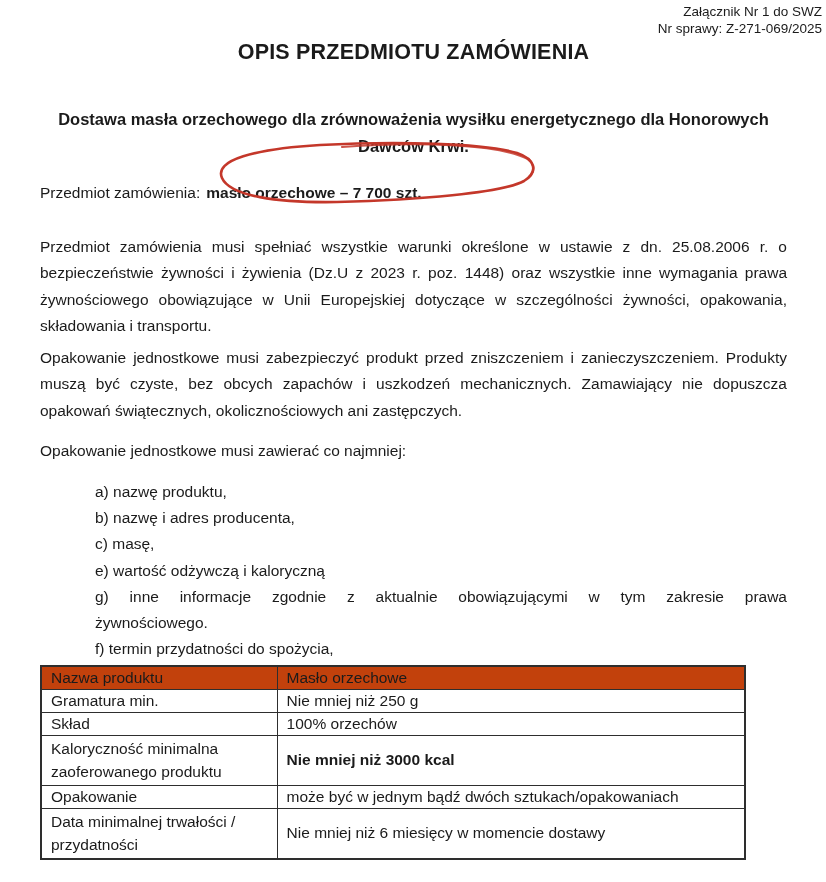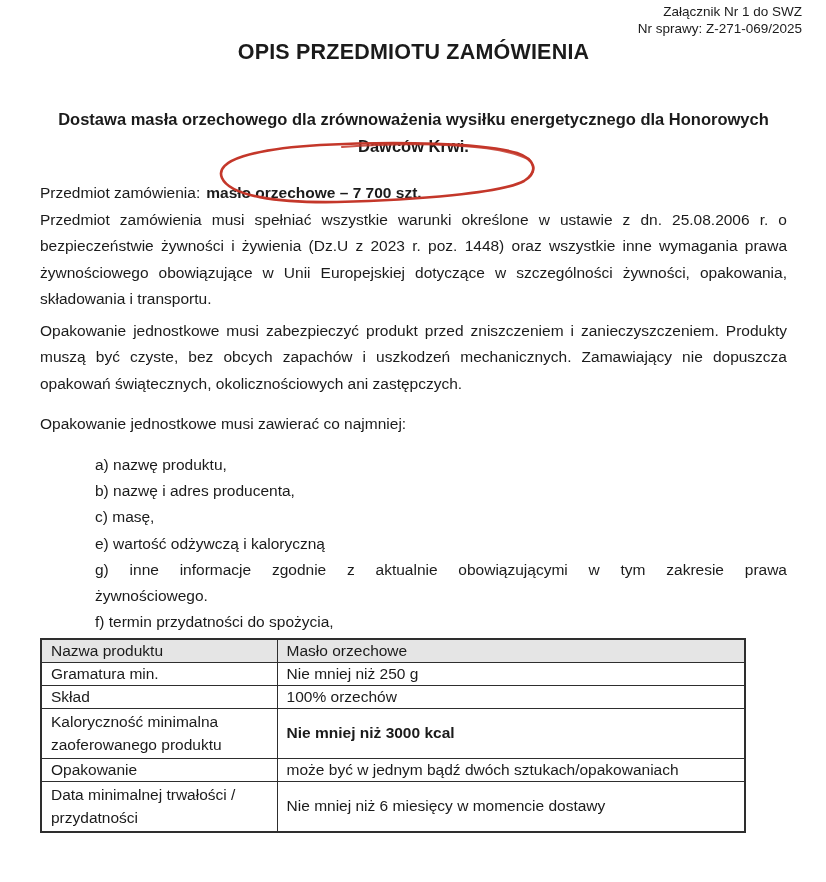--- a/index.html
+++ b/index.html
@@ -11,21 +11,21 @@
     color: #1b1b1b;
   }
   .page {
     position: relative;
     width: 826px; height: 882px;
     overflow: hidden;
     background: #ffffff;
   }
   .doc-header {
     position: absolute;
-    top: 3px; right: 24px;
+    top: 3px; right: 4px;
     text-align: right;
     font-size: 13.5px;
     line-height: 17px;
   }
   .content {
     position: absolute;
     top: 0; left: 40px;
     width: 747px;
   }
   .title {
@@ -47,21 +47,21 @@
     margin-top: 22px;
     font-size: 15.5px;
     line-height: 21px;
   }
   .subject-line .subject-value { font-weight: bold; margin-left: 6px; }
   .para {
     font-size: 15.5px;
     line-height: 26.3px;
     text-align: justify;
   }
-  .para-legal { margin-top: 4px; }
+  .para-legal { margin-top: 31px; }
   .para-packaging { margin-top: 6px; }
   .list-intro {
     margin-top: 8px;
     font-size: 15.5px;
     line-height: 21px;
     padding-top: 8px;
   }
   .packaging-list {
     margin-top: 18px;
     padding-left: 55px;
@@ -90,21 +90,21 @@
     font-size: 15.5px;
     padding: 1px 9px;
     line-height: 20px;
     height: 22px;
     vertical-align: middle;
     overflow: hidden;
   }
   table.req-table { border: 2px solid #2e2e2e; }
   td.col-label { width: 222px; }
   td.col-value { width: 440px; }
-  tr.header-row td { background: #e5e5e5; border-bottom: 1.5px solid #2e2e2e; }
+  tr.header-row td { background: #c2410c; border-bottom: 1.5px solid #2e2e2e; }
   tr.two-line td { line-height: 23.5px; height: 48px; }
   td.bold-value { font-weight: bold; }
   .ellipse-annotation {
     position: absolute;
     left: 202px; top: 136px;
     width: 345px; height: 78px;
     pointer-events: none;
   }
 </style>
 </head>

